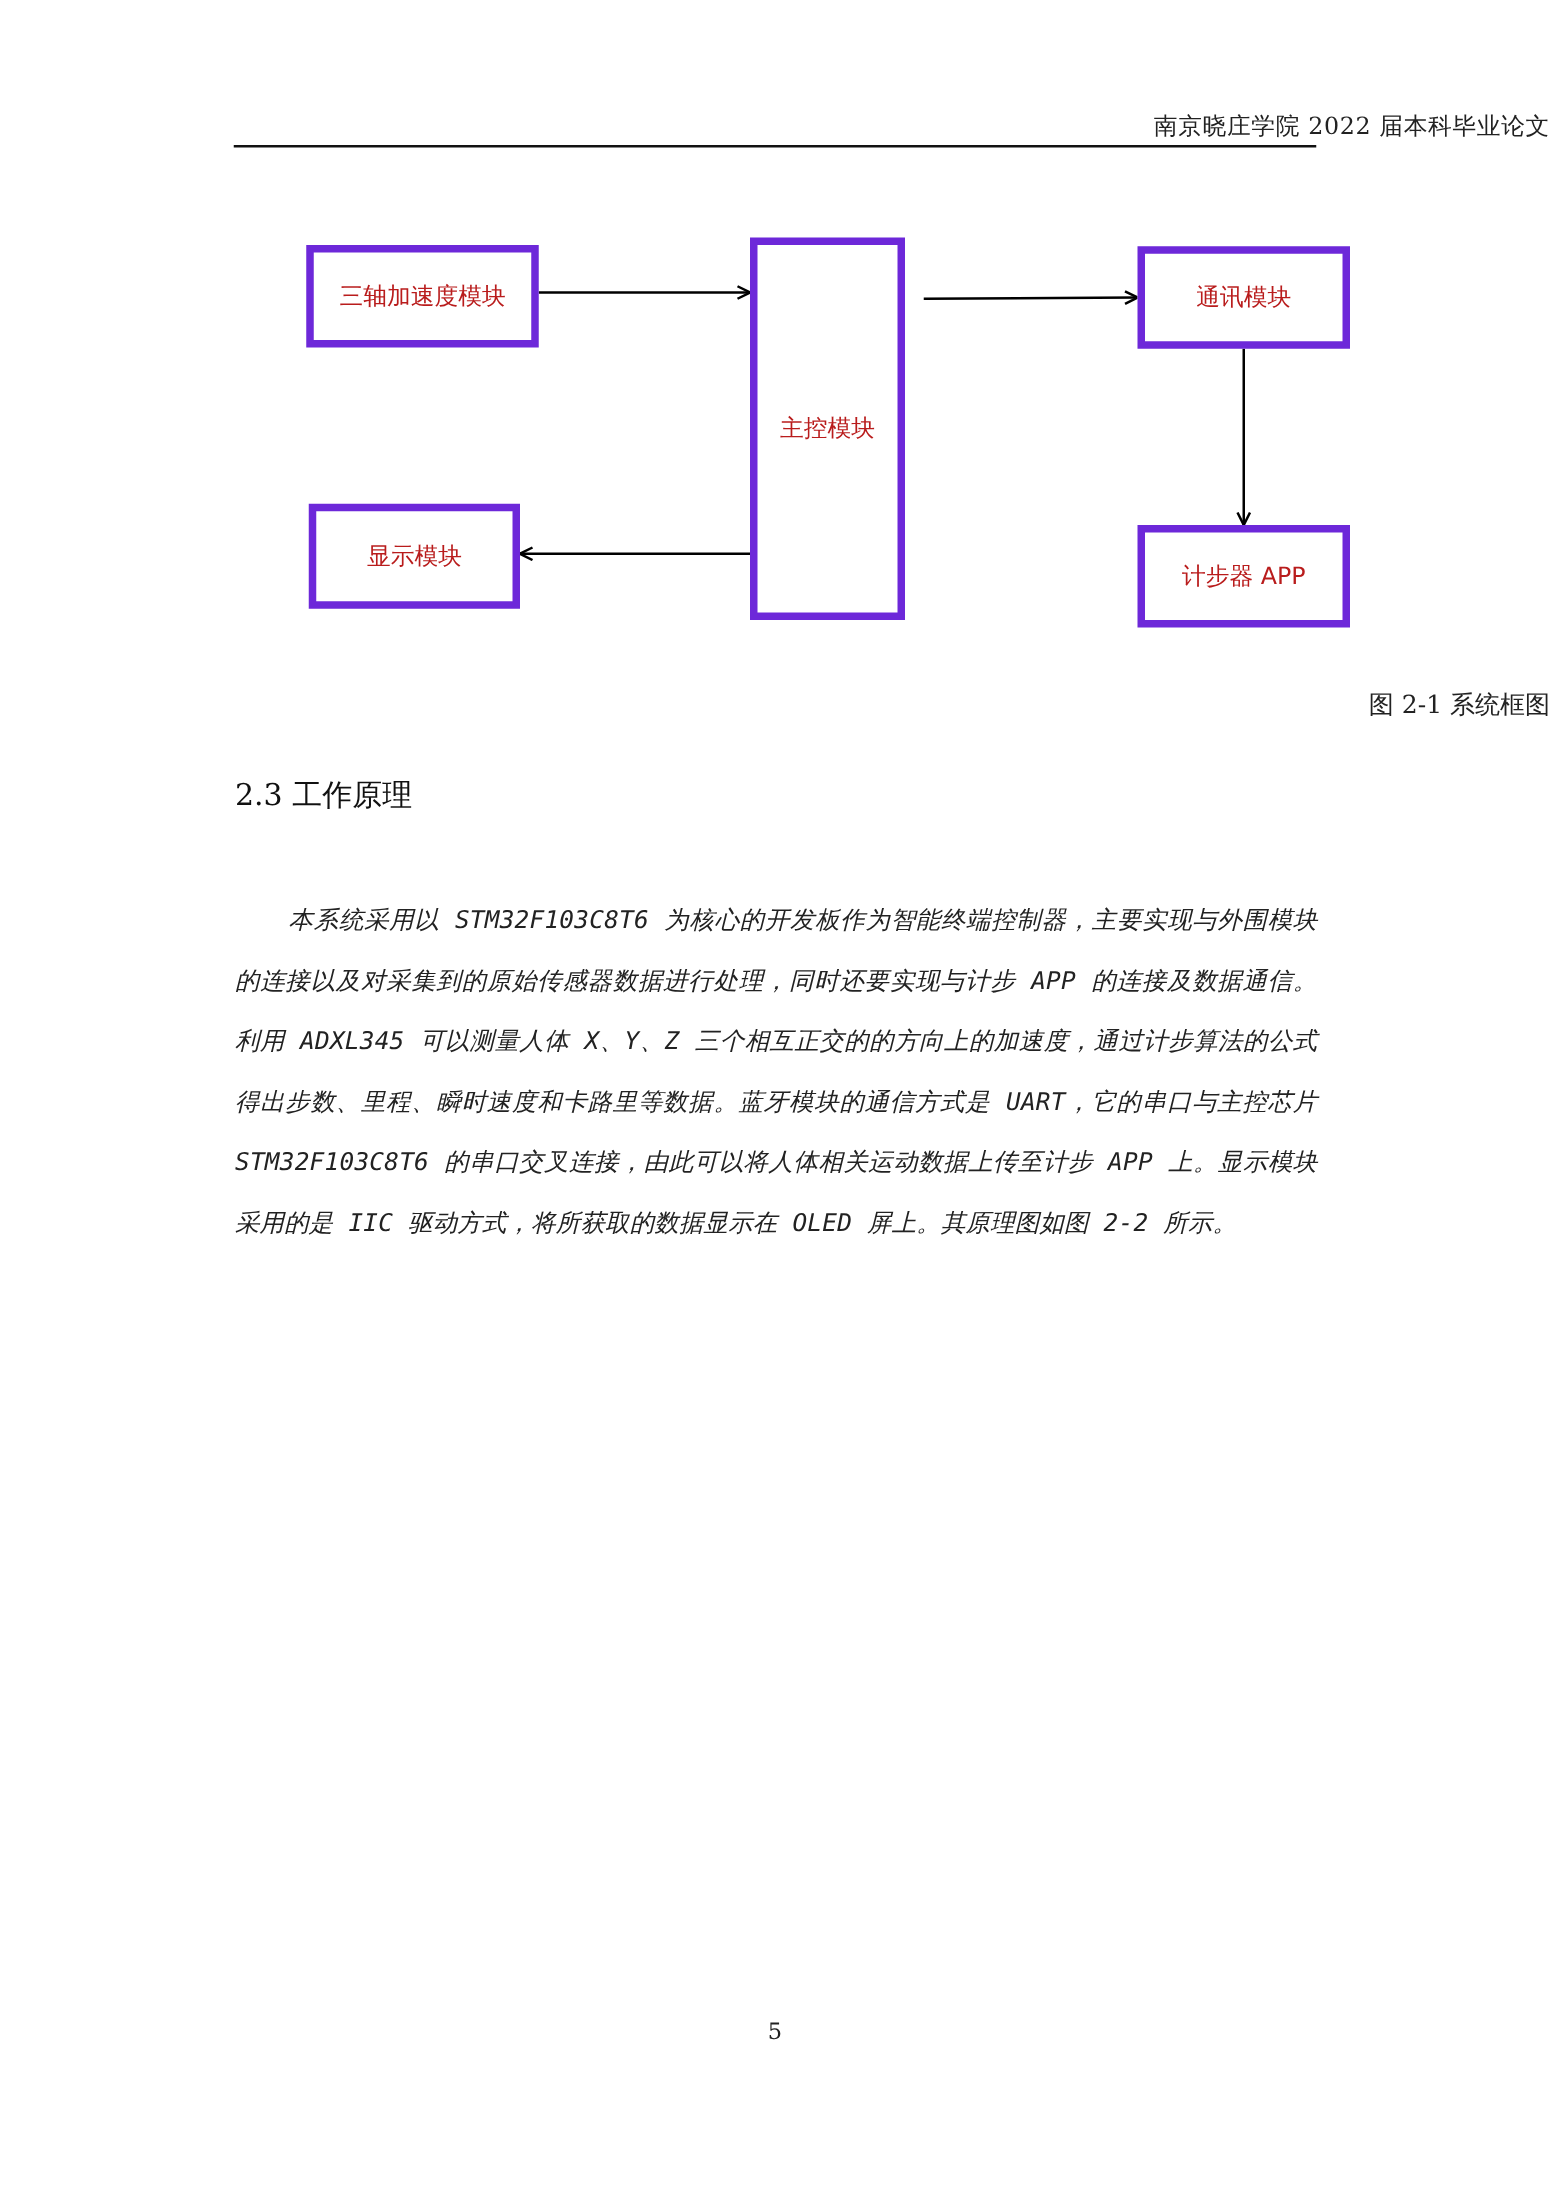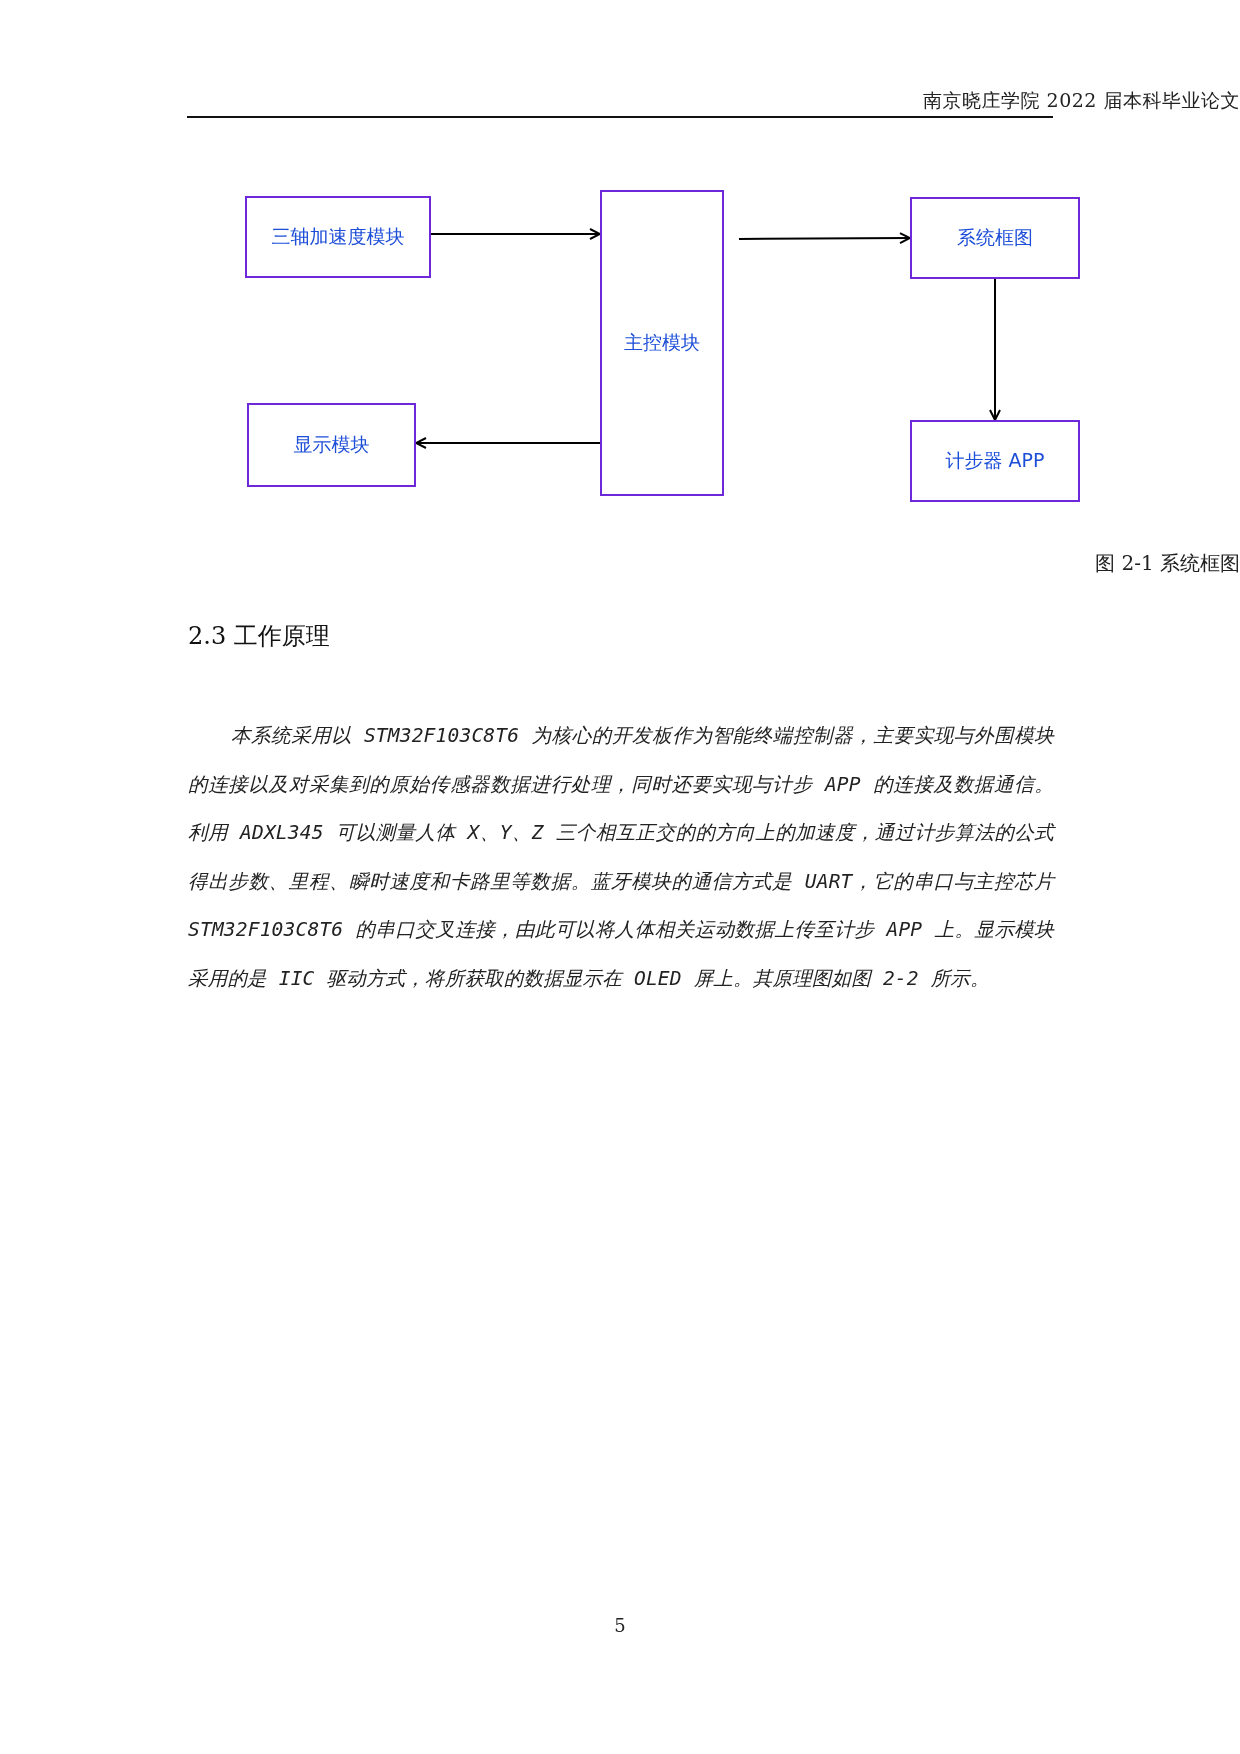--- a/index.html
+++ b/index.html
@@ -1,23 +1,23 @@
 <!DOCTYPE html>
 <html><head>
 <meta charset="utf-8">
 <style>
   html, body { margin:0; padding:0; background:#ffffff; }
   body { width:1240px; height:1754px; position:relative; overflow:hidden;
          font-family:"DejaVu Serif","Liberation Serif",serif; color:#111; }
   .abs { position:absolute; }
   .header-title { left:0; width:1240px; top:88px; text-align:right; font-size:19px; letter-spacing:0.5px; color:#222; }
   .header-rule { left:187px; top:116px; width:866px; height:2px; background:#111; }
-  .box { position:absolute; border:2px solid #6d28d9; box-sizing:border-box;
+  .box { position:absolute; border:6px solid #6d28d9; box-sizing:border-box;
          display:flex; align-items:center; justify-content:center;
-         font-family:"DejaVu Sans","Liberation Sans",sans-serif; font-size:19px; color:#1d4ed8; background:#fff; }
+         font-family:"DejaVu Sans","Liberation Sans",sans-serif; font-size:19px; color:#b91c1c; background:#fff; }
   svg.diagram { position:absolute; left:0; top:0; width:1240px; height:520px; pointer-events:none; }
   .caption { left:0; width:1240px; top:550px; text-align:right; font-size:20px; color:#222; }
   .heading { left:188px; top:620px; font-size:24px; color:#111; }
   .body-text { left:188px; width:866px; top:712px; font-size:19.5px; line-height:48.5px;
                text-align:justify; text-indent:2.2em; color:#222;
                font-family:"DejaVu Sans Mono","Liberation Mono",monospace; letter-spacing:0.2px;font-style:italic; }
   .page-num { left:0; width:1240px; top:1615px; text-align:center; font-size:18px; color:#222; }
 </style>
 </head>
 <body>
@@ -44,21 +44,21 @@
 
   <div class="box" style="left:600px; top:190px; width:124px; height:306px;">
     <span>主控模块</span>
   </div>
 
   <div class="box" style="left:247px; top:403px; width:169px; height:84px;">
     <span>显示模块</span>
   </div>
 
   <div class="box" style="left:910px; top:197px; width:170px; height:82px;">
-    <span>系统框图</span>
+    <span>通讯模块</span>
   </div>
 
   <div class="box" style="left:910px; top:420px; width:170px; height:82px;text-align:center;">
     <span>计步器 APP</span>
   </div>
 </div>
 
 <div class="abs caption">图 2-1  系统框图</div>
 
 <div class="abs heading">2.3 工作原理</div>

